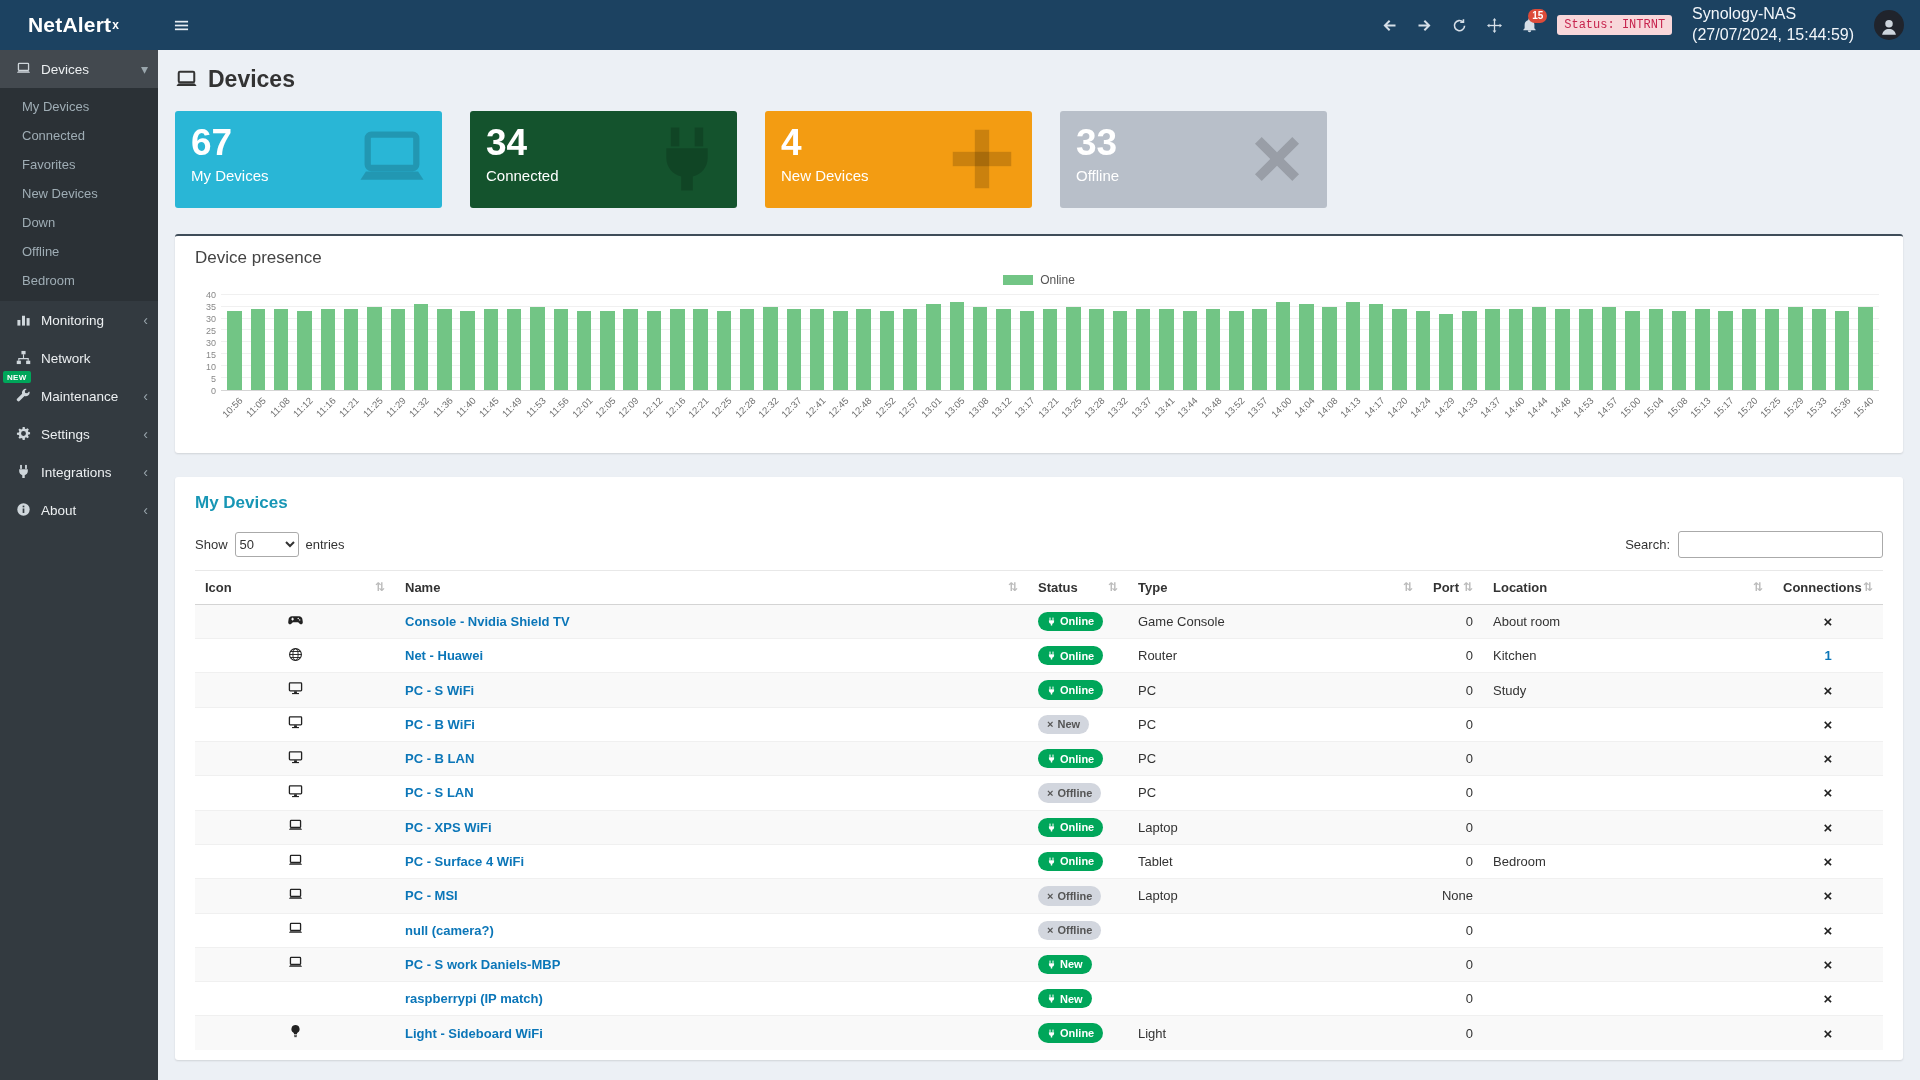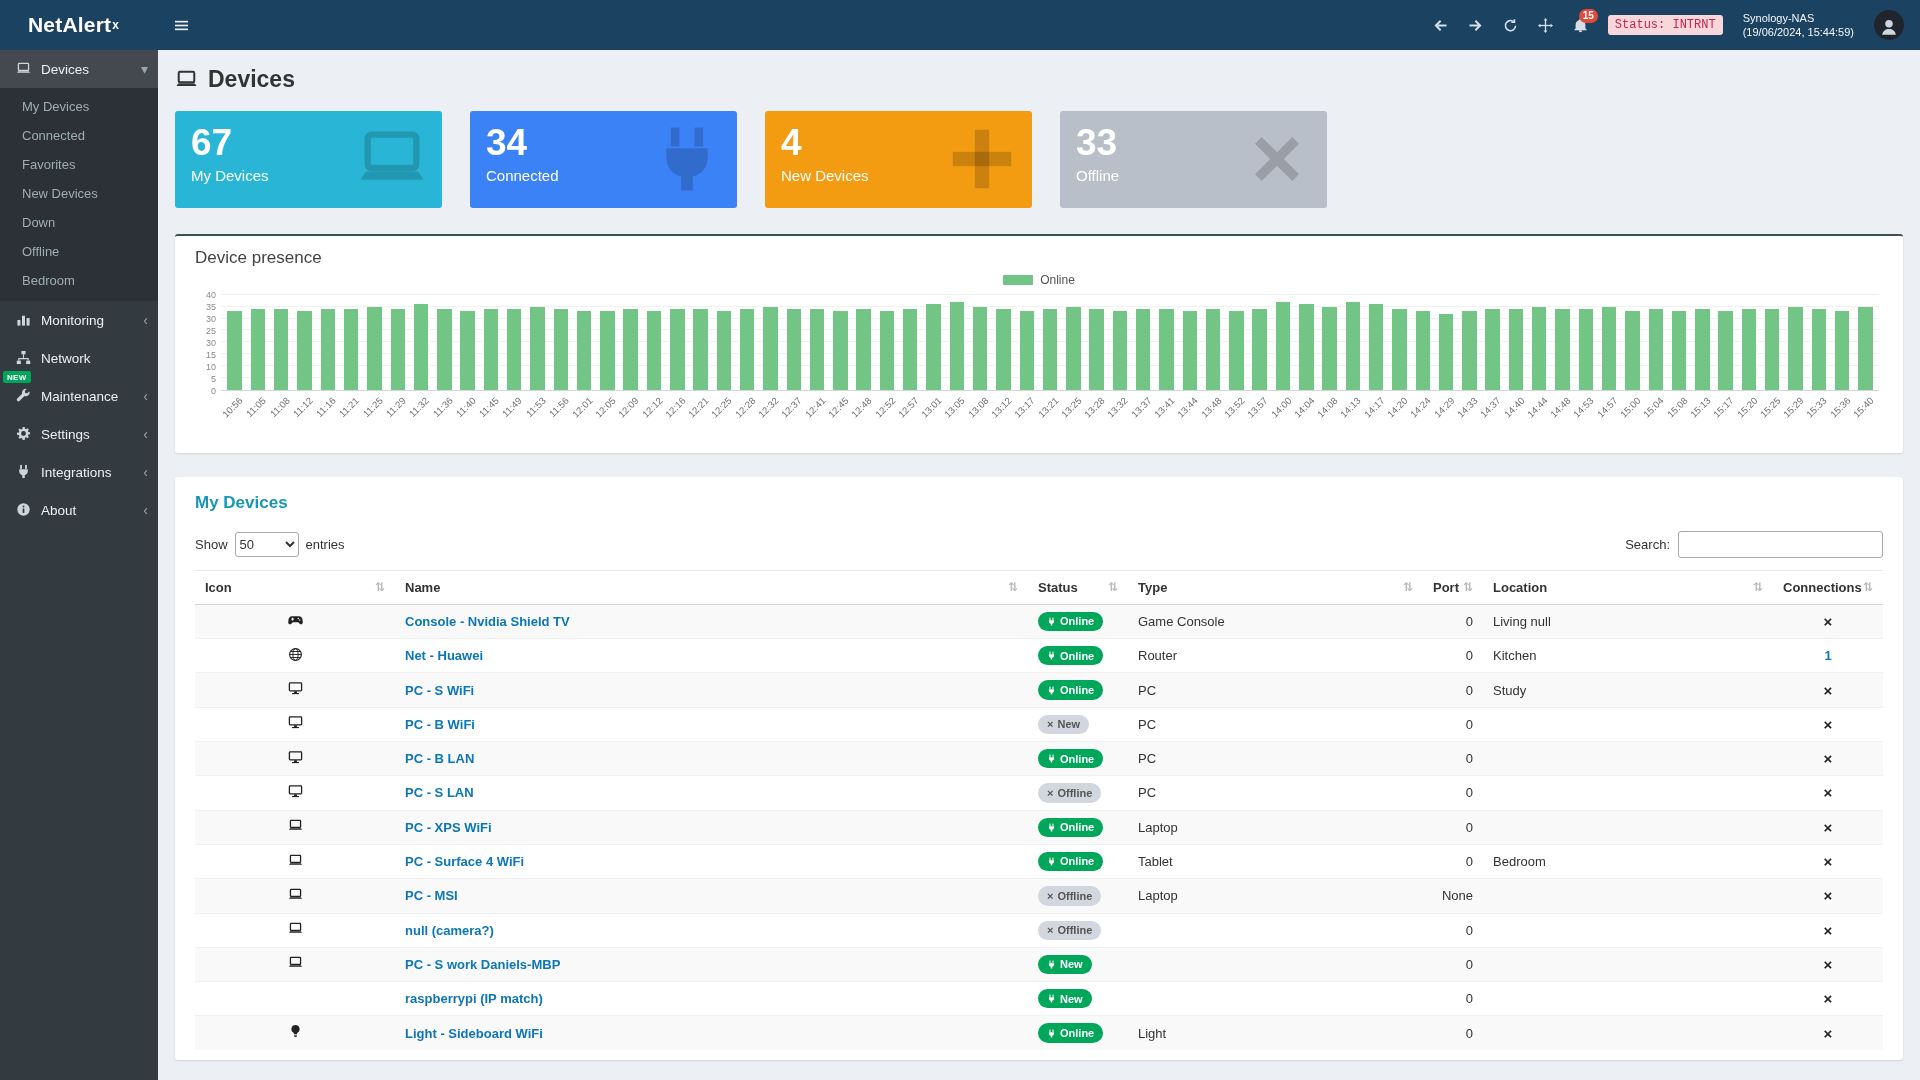--- a/index.html
+++ b/index.html
@@ -12,21 +12,21 @@
   .brand{width:158px;height:67px;display:flex;align-items:center;padding-left:28px;color:#fff;font-size:21px;font-weight:700;letter-spacing:.2px}
   .brand sup{font-size:12px;font-weight:700;margin-left:1px}
   .hamburger{width:46px;height:50px;display:flex;align-items:center;justify-content:center;color:#e7edf3;cursor:pointer}
   .hamburger svg{width:15px;height:15px}
   .topbar-spacer{flex:1}
   .topbar-right{display:flex;align-items:center;gap:20px;margin-right:16px}
   .tb-icon{color:#d6dfe8;cursor:pointer;position:relative}
   .tb-icon svg{width:15px;height:15px}
   .notif-badge{position:absolute;top:-9px;right:-10px;background:#dd4b39;color:#fff;font-size:10px;font-weight:700;padding:1px 4px;border-radius:8px;line-height:1.2}
   .plugins-chip{background:#f8d7da;color:#c7254e;font-family:"Liberation Mono","DejaVu Sans Mono",monospace;font-size:12px;padding:3px 7px;border-radius:3px;cursor:pointer;white-space:nowrap}
-  .nas-info{color:#f2f6fa;font-size:11px;line-height:1.3;white-space:nowrap}
+  .nas-info{color:#f2f6fa;font-size:16px;line-height:1.3;white-space:nowrap}
   .avatar{width:30px;height:30px;border-radius:50%;background:#20242c;display:flex;align-items:center;justify-content:center;color:#cdd5dd;cursor:pointer;overflow:hidden}
   .avatar svg{width:20px;height:20px;margin-top:3px}
 
   
   .sidebar{position:fixed;top:50px;left:0;bottom:0;width:158px;background:#333a40;z-index:10}
   .menu-item{height:38px;display:flex;align-items:center;padding:0 10px 0 16px;color:#eceff1;font-size:13.5px;cursor:pointer;position:relative}
   .menu-item.active{background:rgba(255,255,255,.08)}
   .mi-icon{width:16px;height:16px;margin-right:9px;color:#cfd6db;flex:none}
   .mi-icon svg{width:15px;height:15px}
   .mi-label{flex:1}
@@ -41,21 +41,21 @@
   .page-header .ph-icon{color:#333}
   .page-header .ph-icon svg{width:23px;height:23px}
 
   .stat-row{display:flex;gap:28px;margin-bottom:26px}
   .stat{width:267px;height:97px;border-radius:3px;color:#fff;position:relative;padding:12px 16px;cursor:pointer;overflow:hidden}
   .stat .st-value{font-size:37px;font-weight:700;line-height:1.1}
   .stat .st-label{font-size:15px;margin-top:3px}
   .stat .st-icon{position:absolute;right:12px;top:12px;color:rgba(0,0,0,.17)}
   .stat .st-icon svg{width:76px;height:72px}
   .stat.aqua{background:#29b6d6}
-  .stat.green{background:#3b82f6}
+  .stat.green{background:#14532d}
   .stat.orange{background:#f39c12}
   .stat.gray{background:#b8bfc9}
 
   .panel{background:#fff;border-radius:3px;box-shadow:0 1px 2px rgba(0,0,0,.12)}
   .chart-panel{padding:12px 20px 6px;margin-bottom:24px;border-top:2px solid #3f4d59}
   .panel-title{font-size:17px;color:#444}
   .legend{text-align:center;font-size:12px;color:#555;margin:4px 0 8px}
   .legend-swatch{display:inline-block;width:30px;height:10px;background:#72c585;margin-right:7px;vertical-align:middle}
   .legend-label{vertical-align:middle}
   .chart-wrap{display:flex;margin:0 4px 56px 0}
@@ -140,21 +140,21 @@
       </span>
     <span class="tb-icon">
       <span><svg viewBox="0 0 16 16" fill="currentColor">
             <path d="M8 15.2c1 0 1.8-.8 1.8-1.8H6.2c0 1 .8 1.8 1.8 1.8zm5.2-4.2V7.2c0-2.4-1.6-4.4-3.9-5V1.6a1.3 1.3 0 1 0-2.6 0v.6c-2.3.6-3.9 2.6-3.9 5V11l-1.4 1.4v.7h13.2v-.7z"></path>
           </svg></span>
       <span class="notif-badge">15</span>
     </span>
     <span class="plugins-chip">Status: INTRNT</span>
     <div class="nas-info">
       <div>Synology-NAS</div>
-      <div>(19/06/2024, 15:44:59)</div>
+      <div>(27/07/2024, 15:44:59)</div>
     </div>
     <div class="avatar">
       <span>
           <svg viewBox="0 0 16 16" fill="currentColor">
             <circle cx="8" cy="5.4" r="3"></circle>
             <path d="M2.5 14.2c.5-3 2.8-4.6 5.5-4.6s5 1.6 5.5 4.6z"></path>
           </svg>
         </span>
     </div>
   </div>
@@ -667,21 +667,21 @@
                   <svg viewBox="0 0 16 16" fill="currentColor">
                     <rect x="4.4" y="1" width="1.9" height="4.2"></rect>
                     <rect x="9.7" y="1" width="1.9" height="4.2"></rect>
                     <path d="M3.4 5.6h9.2v2.2c0 2-1.4 3.7-3.3 4.1V15H6.7v-3.1c-1.9-.4-3.3-2.1-3.3-4.1z"></path>
                   </svg>
                 </span>
                 <span>Online</span>
               </span></td>
             <td>Game Console</td>
             <td class="c-port">0</td>
-            <td>Living null</td>
+            <td>About room</td>
             <td class="c-conn"><span class="conn-x">×</span></td>
           </tr>
           <tr>
             <td class="c-icon"><span class="dev-icon"><svg viewBox="0 0 16 16" fill="none" stroke="currentColor">
                   <circle cx="8" cy="8" r="6.3" stroke-width="1.2"></circle>
                   <ellipse cx="8" cy="8" rx="2.8" ry="6.3" stroke-width="1"></ellipse>
                   <path d="M1.7 8h12.6M2.6 4.8h10.8M2.6 11.2h10.8" stroke-width="1"></path>
                 </svg></span></td>
             <td><a href="#" class="dev-link">Net - Huawei</a></td>
             <td><span class="badge online">

